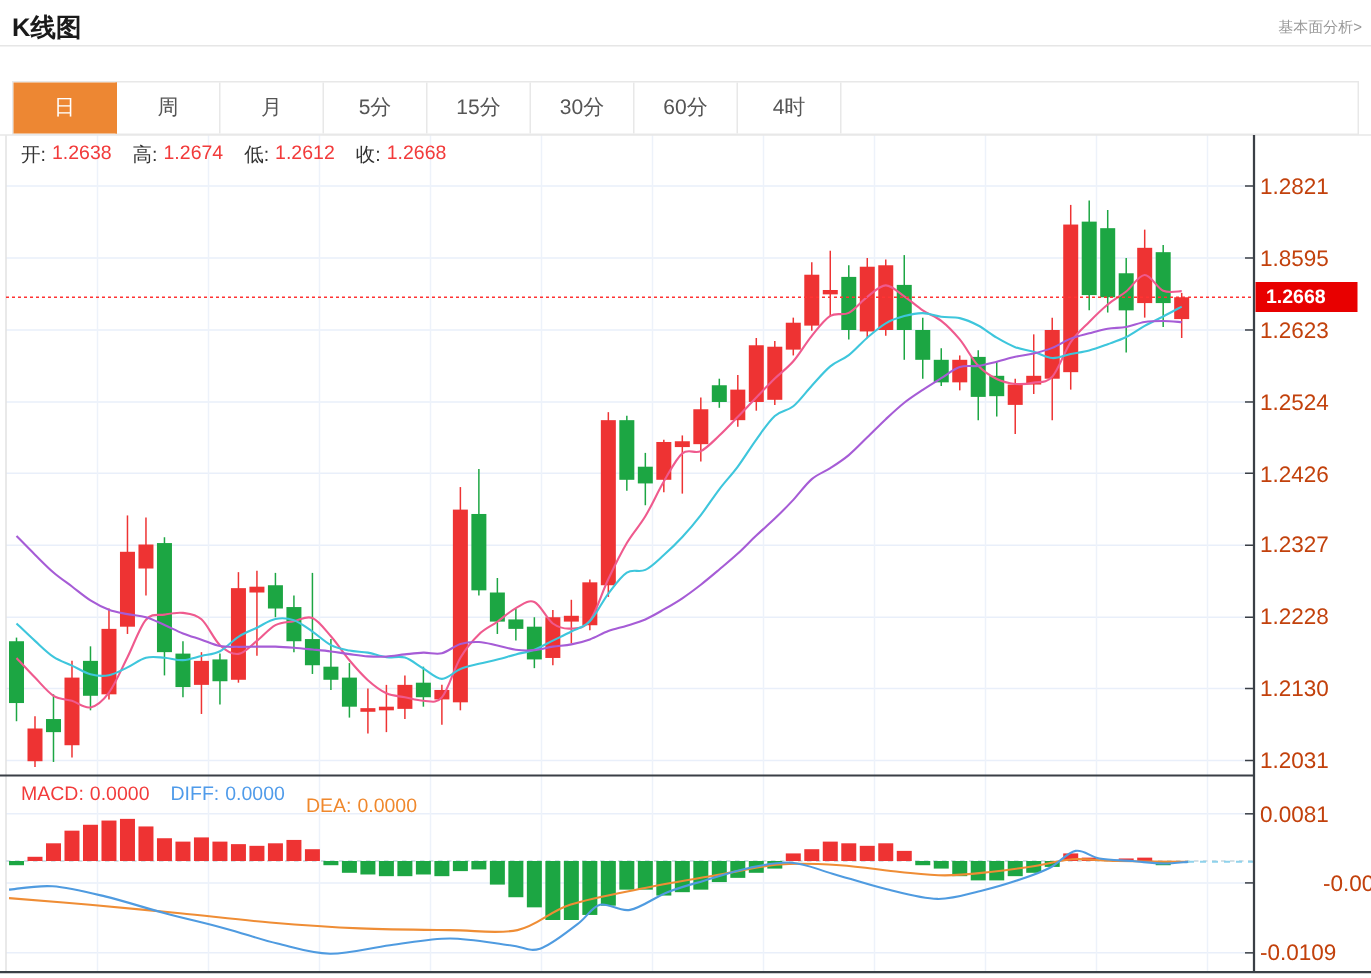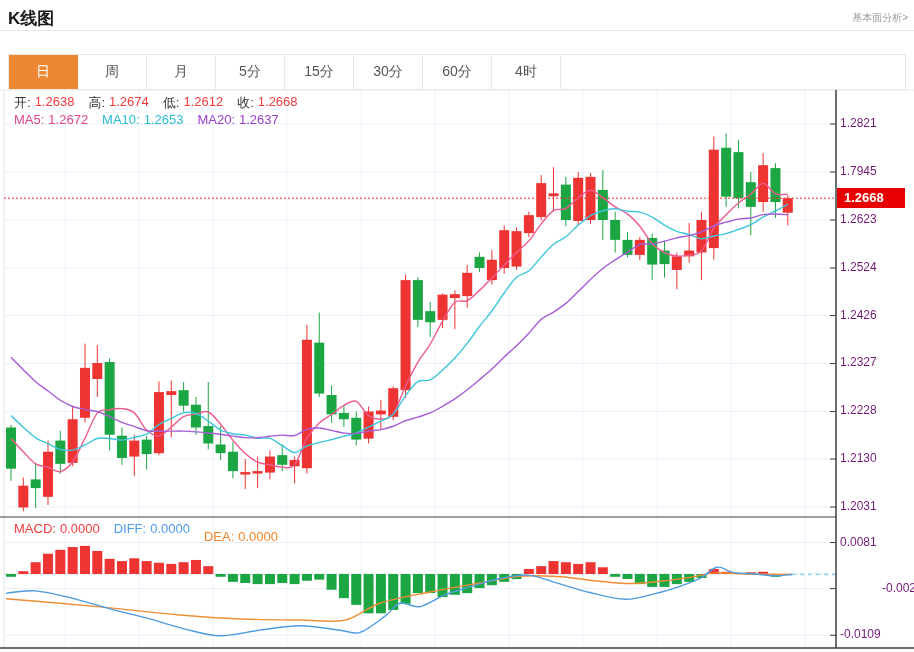--- a/index.html
+++ b/index.html
@@ -18,21 +18,21 @@
   .ind-row{position:absolute;font-size:13px;z-index:2;display:flex;white-space:nowrap;}
   .ind-row span{margin-right:4px;}
   .ind-row .gap{margin-right:14px;}
   .lbl{color:#333;}
   .val-red{color:#f23b3b;}
   .ma5{color:#e1458c;}
   .ma10{color:#29bdd4;}
   .ma20{color:#9a3ed0;}
   .diff{color:#4f9bea;}
   .dea{color:#f0882c;margin-top:8px;}
-  .axis-label{position:absolute;left:840px;font-size:12px;color:#701a75;z-index:2;}
+  .axis-label{position:absolute;left:840px;font-size:15px;color:#c2410c;z-index:2;}
   .price-badge{position:absolute;left:837px;width:68px;height:20px;background:#e80000;color:#fff;
                font-size:13px;font-weight:bold;line-height:20px;padding-left:7px;box-sizing:border-box;z-index:2;}
 </style>
 </head>
 <body>
 
 <div class="page">
 
   <div class="title">K线图</div>
   <a class="bk-link">基本面分析&gt;</a>
@@ -297,41 +297,33 @@
     <span class="lbl">开:</span>
     <span class="val-red gap">1.2638</span>
     <span class="lbl">高:</span>
     <span class="val-red gap">1.2674</span>
     <span class="lbl">低:</span>
     <span class="val-red gap">1.2612</span>
     <span class="lbl">收:</span>
     <span class="val-red">1.2668</span>
   </div>
 
-  <div class="ind-row" style="left:14px;top:112px;">
-    <span class="ma5">MA5:</span>
-    <span class="ma5 gap">1.2672</span>
-    <span class="ma10">MA10:</span>
-    <span class="ma10 gap">1.2653</span>
-    <span class="ma20">MA20:</span>
-    <span class="ma20">1.2637</span>
-  </div>
 
   <div class="ind-row" style="left:14px;top:521px;">
     <span class="val-red">MACD:</span>
     <span class="val-red gap">0.0000</span>
     <span class="diff">DIFF:</span>
     <span class="diff gap">0.0000</span>
     <span class="dea">DEA:</span>
     <span class="dea">0.0000</span>
   </div>
 
   <div id="y-labels">
       <span class="axis-label" style="top: 116px;">1.2821</span>
-      <span class="axis-label" style="top: 163.996px;">1.7945</span>
+      <span class="axis-label" style="top: 163.996px;">1.8595</span>
       <span class="axis-label" style="top: 211.992px;">1.2623</span>
       <span class="axis-label" style="top: 259.989px;">1.2524</span>
       <span class="axis-label" style="top: 307.5px;">1.2426</span>
       <span class="axis-label" style="top: 355.496px;">1.2327</span>
       <span class="axis-label" style="top: 403.492px;">1.2228</span>
       <span class="axis-label" style="top: 451.004px;">1.2130</span>
       <span class="axis-label" style="top: 499px;">1.2031</span>
       <span class="axis-label" style="top: 534.539px;">0.0081</span>
       <span class="axis-label" style="top: 580.607px; margin-left: 42px;">-0.0026</span>
       <span class="axis-label" style="top: 627.236px;">-0.0109</span>

